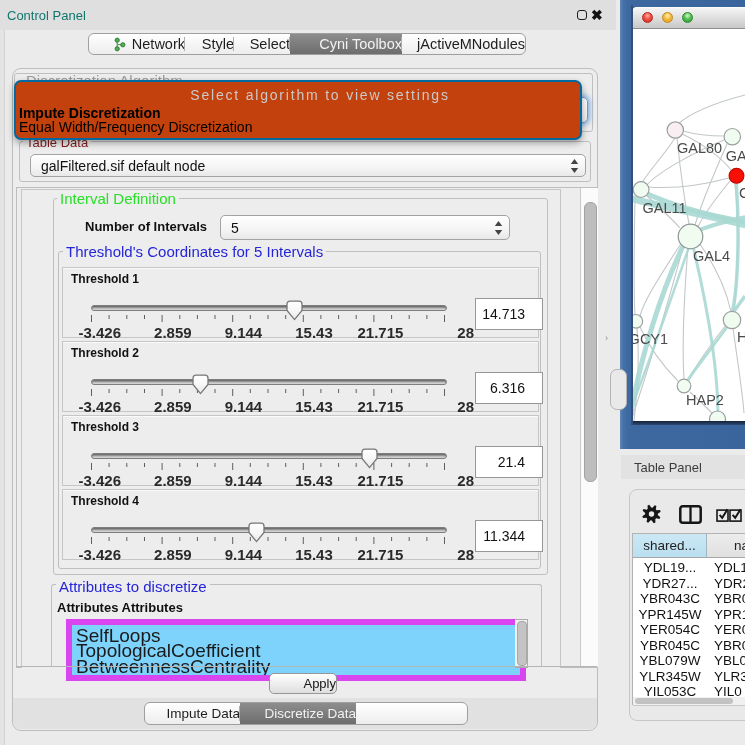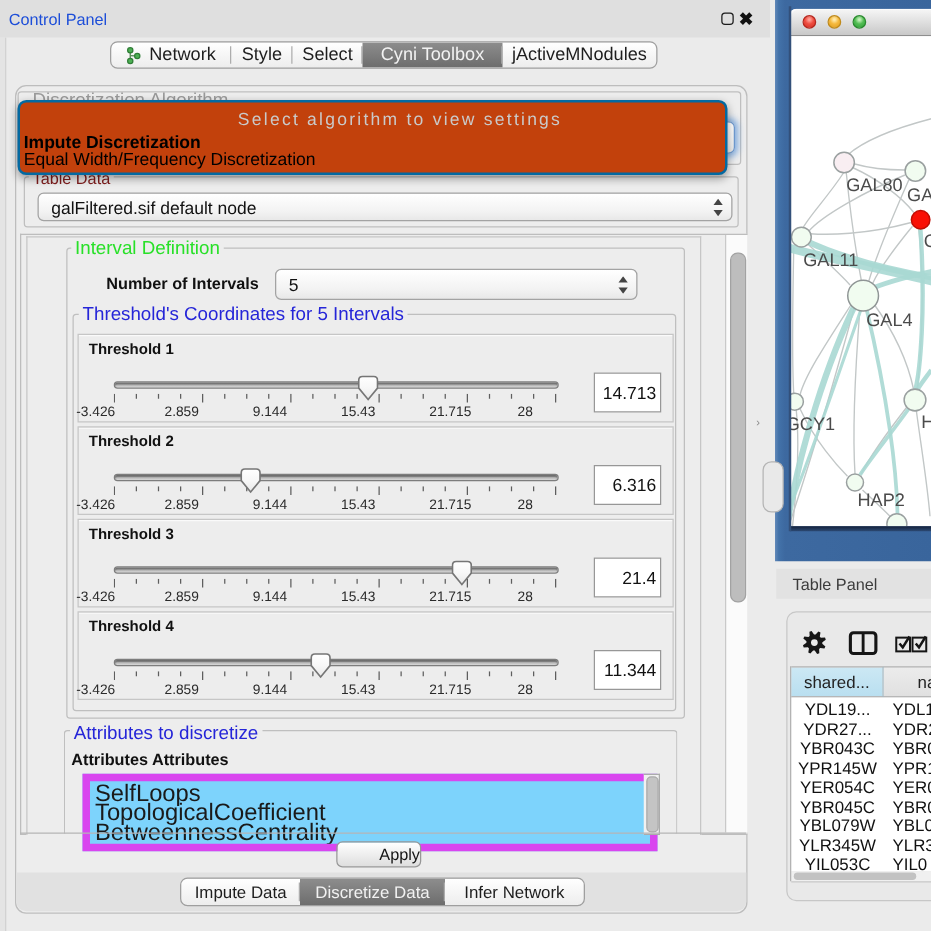--- a/index.html
+++ b/index.html
@@ -1,26 +1,26 @@
 <!DOCTYPE html>
 <html><head><meta charset="utf-8">
 <style>
   html,body{margin:0;padding:0}
   body{width:745px;height:745px;position:relative;overflow:hidden;background:#ebebeb;
        font-family:"Liberation Sans",sans-serif;-webkit-font-smoothing:antialiased}
   .abs{position:absolute}
   
   #tbar{left:0;top:0;width:616px;height:30px;background:#dfdfdf}
-  #tbar .t{position:absolute;left:7px;top:8px;font-size:13px;color:#1d4ed8}
+  #tbar .t{position:absolute;left:7px;top:8px;font-size:13px;color:#0f766e}
   #flt{left:577px;top:10px;width:10px;height:10px;border:1.5px solid #1b1b1b;border-radius:3px;box-sizing:border-box}
   #xbtn{left:591px;top:7px;font-size:14px;font-weight:bold;color:#111}
   
   .tabgrp{height:20px;border:1px solid #9f9f9f;border-radius:6px;display:flex;overflow:hidden;
           background:linear-gradient(#ffffff,#ededed)}
-  .tabgrp .seg{height:100%;display:flex;align-items:center;justify-content:center;position:relative;
+  .tabgrp .seg{height:100%;display:flex;align-items:center;justify-content:flex-end;position:relative;
                font-size:14.5px;color:#1d1d1d;box-sizing:border-box}
   .tabgrp .seg:not(:last-child)::after{content:"";position:absolute;right:0;top:3px;bottom:3px;width:1px;background:#adadad}
   .tabgrp .sel{background:linear-gradient(#8d8d8d,#6d6d6d);color:#f2f2f2}
   
   #panel{left:12px;top:68px;width:584px;height:661px;background:#ededed;border:1px solid #bdbdbd;border-radius:9px}
   #bstrip{left:13px;top:698px;width:584px;height:31px;background:#e1e1e1;border-radius:0 0 8px 8px}
   .grp{position:absolute;border:1px solid #bfbfbf;border-radius:3px}
   .gtitle{position:absolute;top:-8px;font-size:15px;line-height:16px;background:#ededed;padding:0 3px;white-space:nowrap}
   .combo{position:absolute;background:linear-gradient(#ffffff,#f2f2f2 70%,#e8e8e8);border:1px solid #a3a3a3;border-radius:5px;
          font-size:14px;color:#111}
@@ -34,24 +34,24 @@
   #innerpanel{left:21px;top:189px;width:538px;height:478px;border:1px solid #c6c6c6;border-bottom:none;background:#ededed}
   #vsb{left:580px;top:188px;width:17px;height:478px;background:#fbfbfb;border-left:1px solid #c9c9c9}
   #vsb .th{position:absolute;left:2.5px;top:14px;width:11px;height:278px;background:#bdbdbd;border-radius:6px;border:1px solid #a2a2a2}
   
   .tpanel{position:absolute;left:62px;width:475px;height:69px;border:1px solid #c6c6c6;background:#ededed;
           box-shadow:inset 0 1px 0 #fafafa}
   .ttitle{position:absolute;left:8px;top:4px;font-size:12px;font-weight:bold;color:#111}
   .track{position:absolute;left:28px;top:36.5px;width:354px;height:4px;border:1px solid #7d7d7d;border-radius:3px;
          background:linear-gradient(#969696,#d8d8d8);box-shadow:inset 0 1.5px 1px rgba(0,0,0,0.3)}
   .ticks{position:absolute;left:28px;top:47px}
-  .tlab{position:absolute;top:55.5px;font-size:11px;font-weight:normal;color:#2a2a2a;text-align:left}
+  .tlab{position:absolute;top:55.5px;font-size:15px;font-weight:bold;color:#2a2a2a;text-align:right}
   .thumb{position:absolute;top:31.5px}
   .vbox{position:absolute;left:412px;top:30px;width:49px;height:30px;background:#fff;border:1px solid #979797;
-        font-size:14px;color:#111;text-align:right;line-height:30px;padding-right:3px}
+        font-size:14px;color:#111;text-align:right;line-height:30px;padding-right:17px}
   
   #list{left:66px;top:619px;width:448px;height:47px;background:#7dd3fc;border:6px solid #d946ef;font-size:19px;color:#1a1a1a;overflow:hidden}
   #list{padding-top:3px}
   #list div{margin:0 0 0 4px;height:15.45px;line-height:15.45px}
   #lsb{left:515px;top:619px;width:12px;height:47px;background:#f1f1f1;border:1px solid #ababab;border-left:none}
   #lsb .th{position:absolute;left:1.5px;top:1px;width:8px;height:43px;background:#c4c4c4;border-radius:4px;border:1px solid #a8a8a8}
   #applybtn{left:269px;top:673px;width:66px;height:19px;border:1px solid #979797;border-radius:5px;
             background:linear-gradient(#ffffff,#ebebeb 60%,#dedede);font-size:13px;color:#151515;
             text-align:right;line-height:19px}
   
@@ -336,21 +336,20 @@
 <div class="abs" id="lsb">
     <div class="th"></div>
   </div>
 <div class="abs" style="left:16px;top:666px;width:581px;height:1px;background:#b5b5b5"></div>
 
 <div class="abs" id="applybtn">Apply</div>
 
 <div class="abs tabgrp" style="left:144px;top:702px;width:322px;height:21px">
   <div class="seg" style="width:95px;font-size:13.5px">Impute Data</div>
   <div class="seg sel" style="width:116px;font-size:13.5px">Discretize Data</div>
-  <div class="seg" style="width:111px;font-size:13.5px">Infer Network</div>
 </div>
 
 <div class="abs" id="netwin"></div>
 <div class="abs" id="canvas">
     <svg width="113" height="393" viewBox="0 0 113 393" style="position:absolute;left:0;top:0">
       <path d="M113,67 C 90,73 62,82 46,96" fill="none" stroke="#c2c7c7" stroke-width="1.1"></path>
       <path d="M43,110 C 30,130 15,145 10,155" fill="none" stroke="#c2c7c7" stroke-width="1.1"></path>
       <path d="M45,110 C 48,140 53,175 57,196" fill="none" stroke="#c2c7c7" stroke-width="1.1"></path>
       <path d="M50,106 C 70,115 90,130 99,142" fill="none" stroke="#c2c7c7" stroke-width="1.1"></path>
       <path d="M51,103 C 65,107 80,108 92,108" fill="none" stroke="#c2c7c7" stroke-width="1.1"></path>

